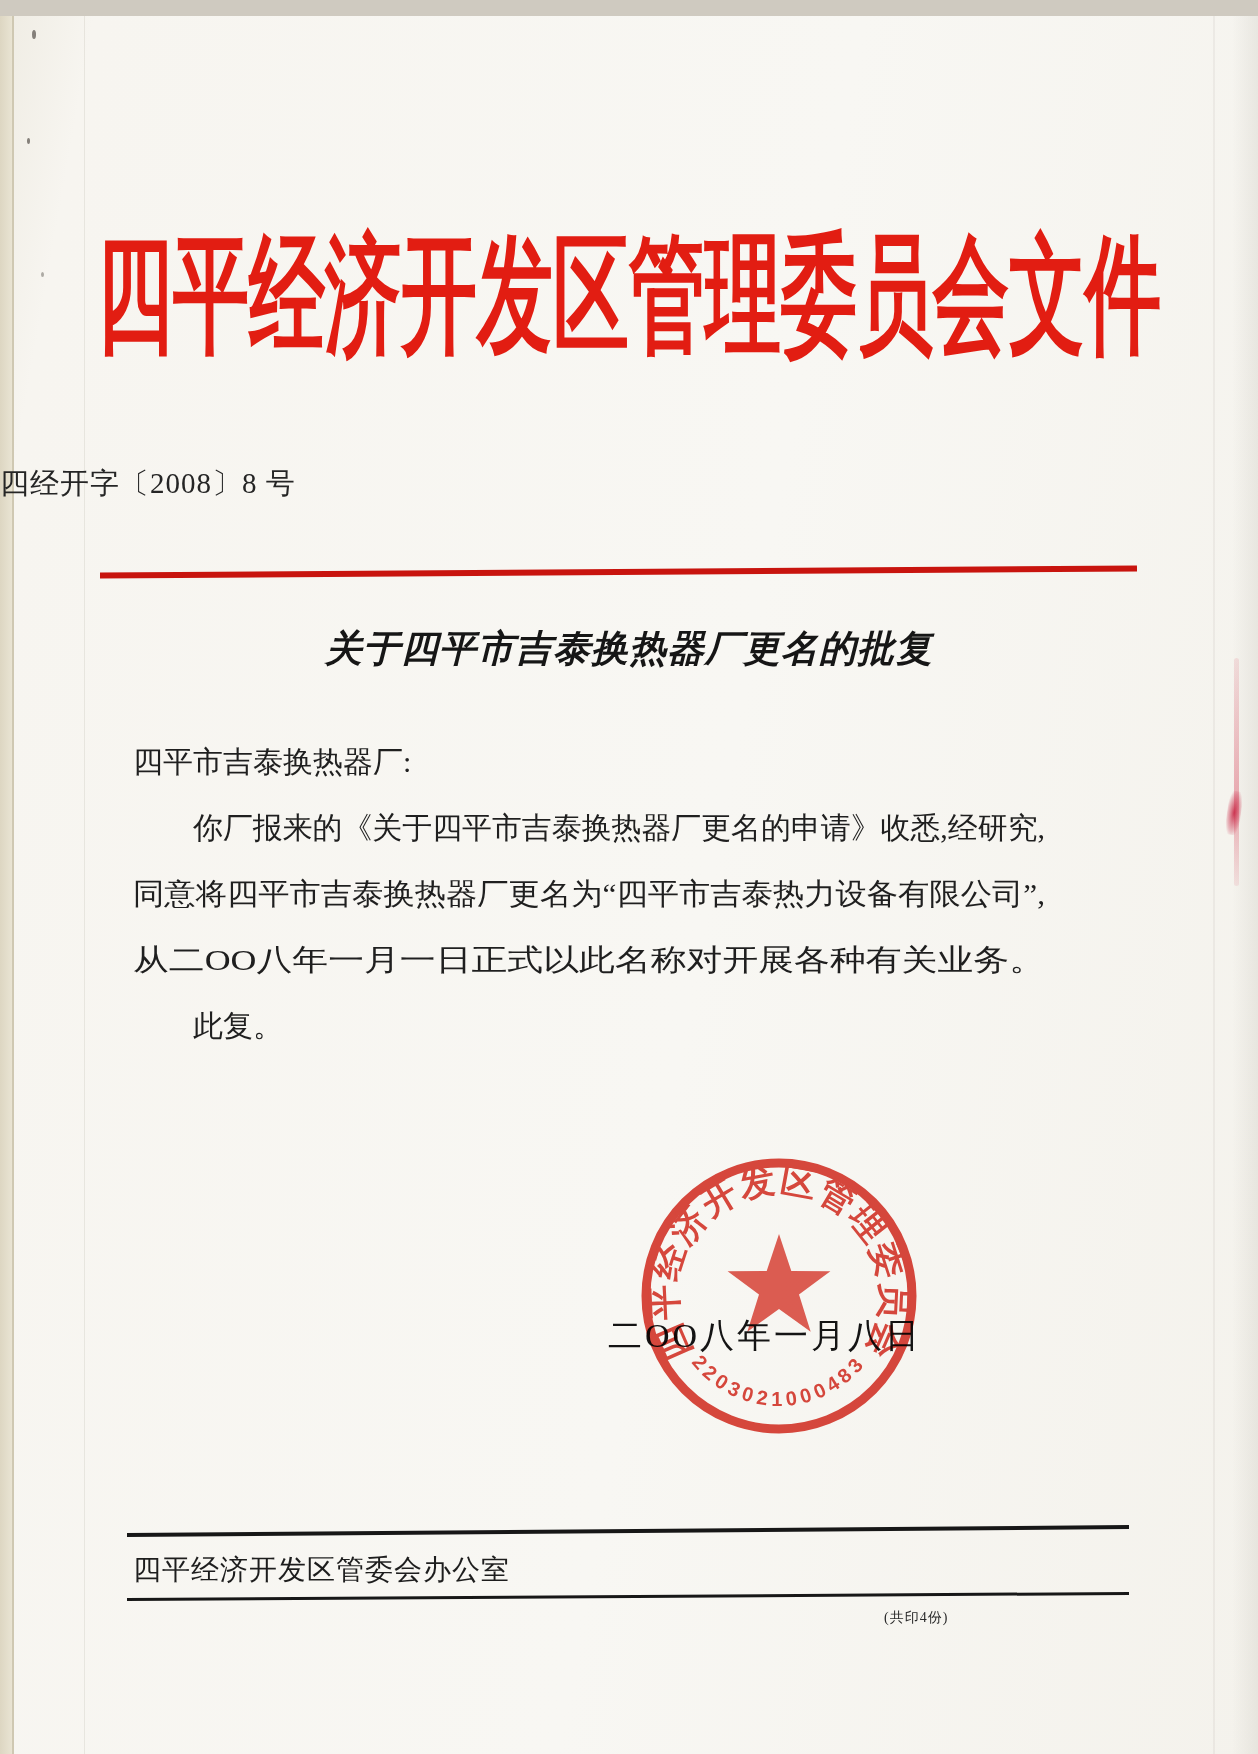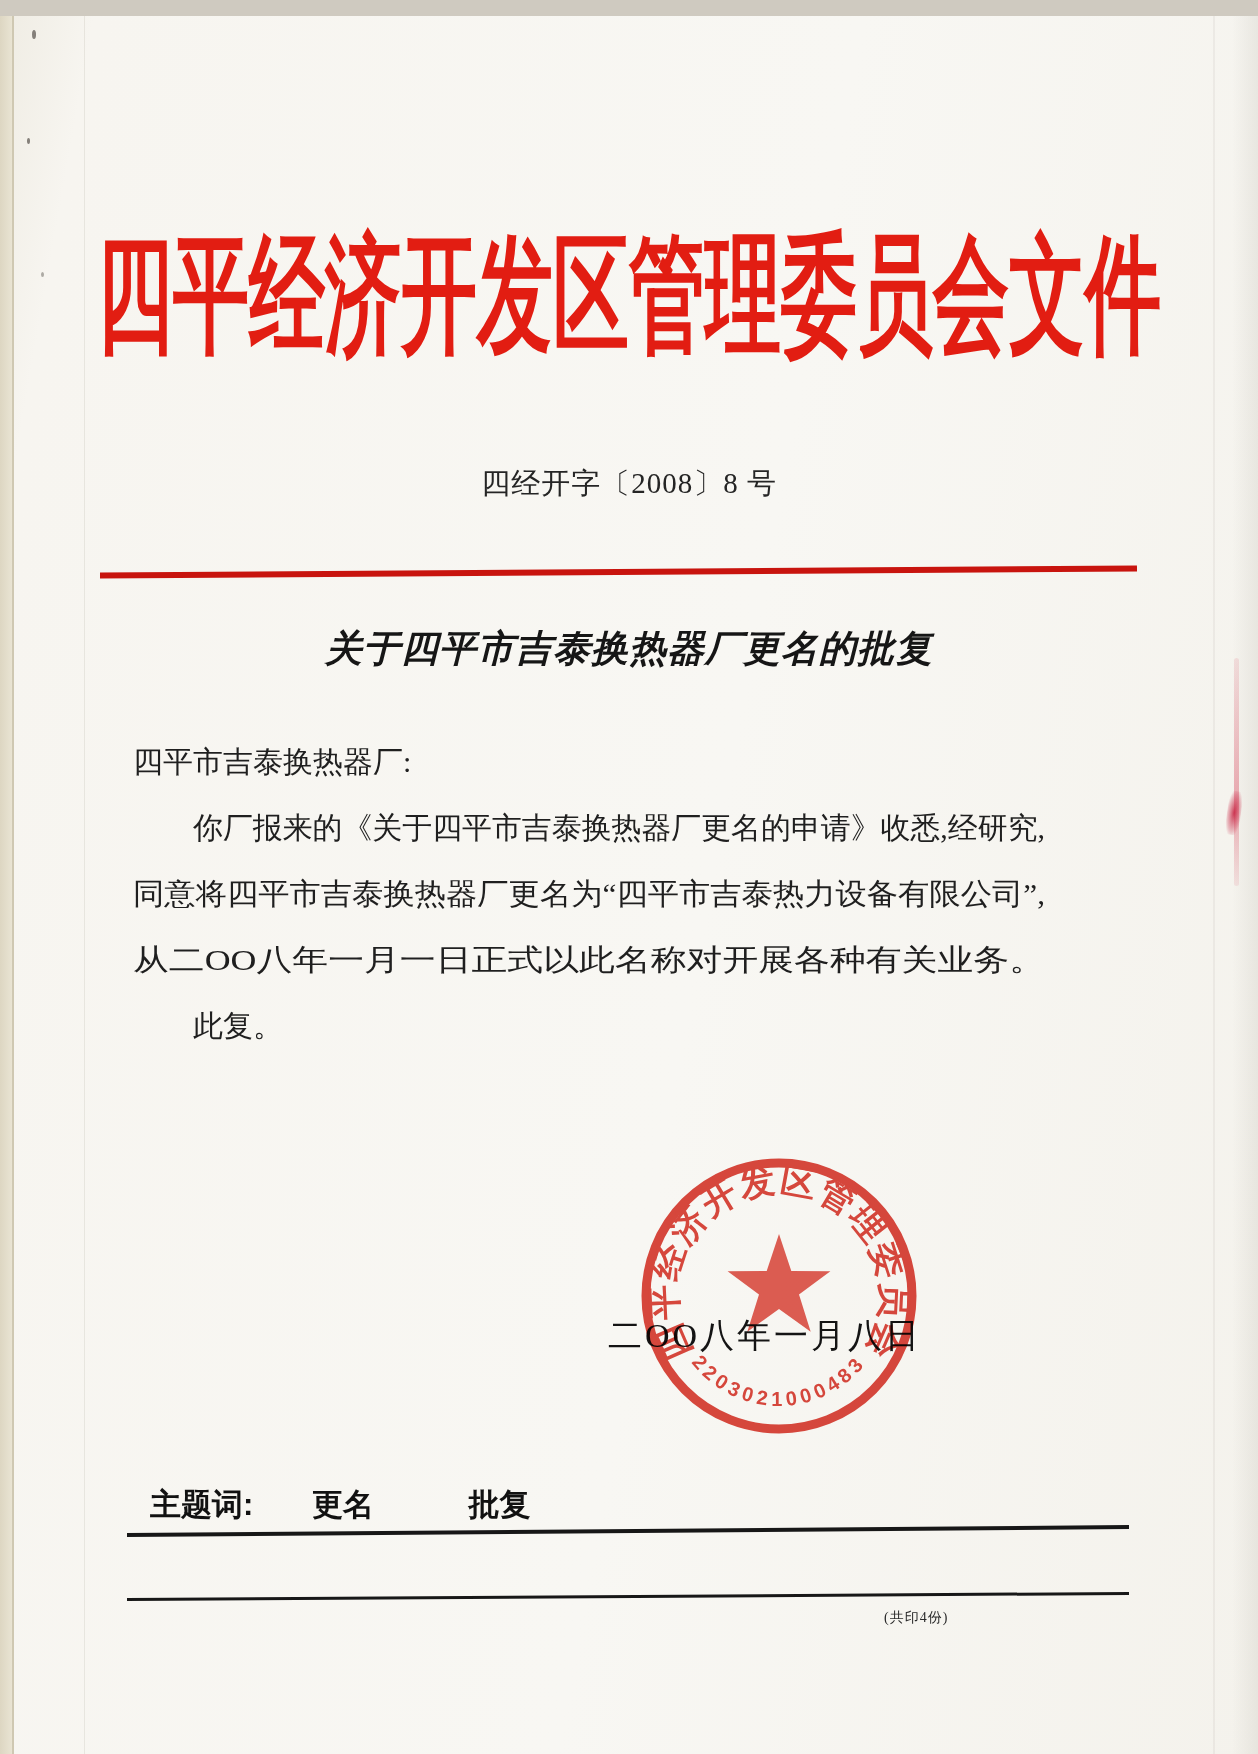--- a/index.html
+++ b/index.html
@@ -44,21 +44,21 @@
   .header-banner { position: absolute; left: 79px; top: 196px; width: 1100px; height: 155px; }
   .header-text {
     font-family: "Liberation Serif", serif;
     font-weight: 900;
     font-size: 129px;
     fill: #e21d12;
   }
 
   .doc-number {
     position: absolute; left: 0; top: 448px; width: 100%;
-    text-align: center;
+    text-align: left;
     font-size: 29px; letter-spacing: 1px;
     color: #252525;
   }
 
   .rule-red {
     position: absolute; left: 100px; top: 553px; width: 1037px; height: 6px;
     background: #c8140e; transform: rotate(-0.4deg);
   }
 
   .doc-title {
@@ -167,28 +167,24 @@
     <circle class="seal-ring" cx="154" cy="154" r="133"></circle>
     <polygon class="seal-star" transform="translate(154,146)" points="0,-54 12.3,-17 51.4,-16.7 20,6.5 31.7,43.7 0,21 -31.7,43.7 -20,6.5 -51.4,-16.7 -12.3,-17"></polygon>
     <text>
       <textPath class="seal-ring-text" href="#seal-arc-top" startOffset="50%" text-anchor="middle">四平经济开发区管理委员会</textPath>
     </text>
     <text>
       <textPath class="seal-code-text" href="#seal-arc-bottom" startOffset="50%" text-anchor="middle">2203021000483</textPath>
     </text>
   </svg>
 
-  <div class="subject-row">
-    <span>主题词:</span>
-    <span class="subject-term-1">更名</span>
-    <span class="subject-term-2">批复</span>
-  </div>
 
   <div class="rule-dark rule-dark-top"></div>
 
   <div class="footer-row">
+    <span class="issuing-office">四平经济开发区管委会办公室</span>
   </div>
 
   <div class="rule-dark rule-dark-bottom"></div>
 
   <div class="copies-note">(共印4份)</div>
 
 </div>
 
 </body></html>

